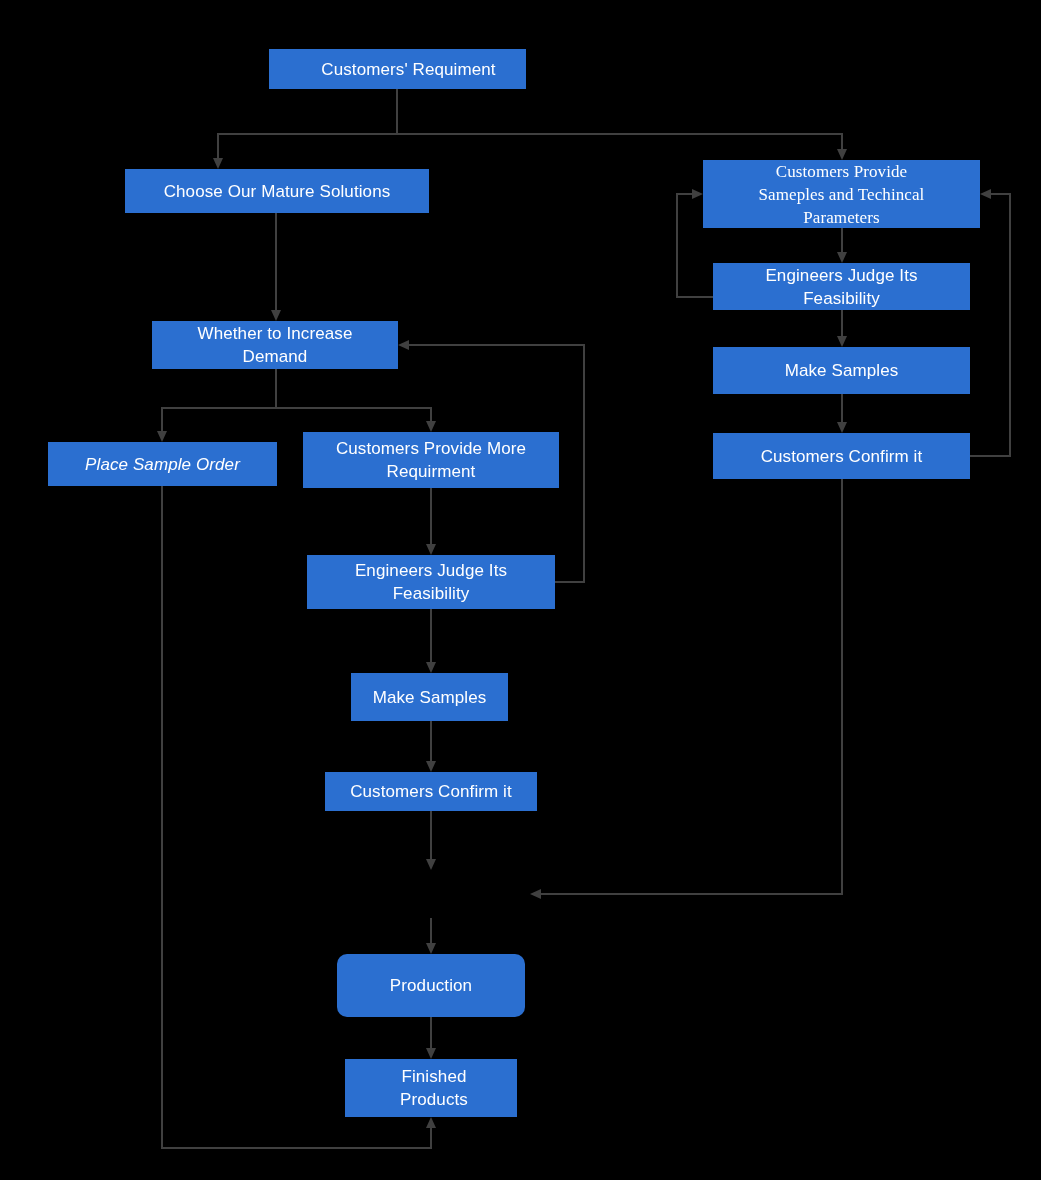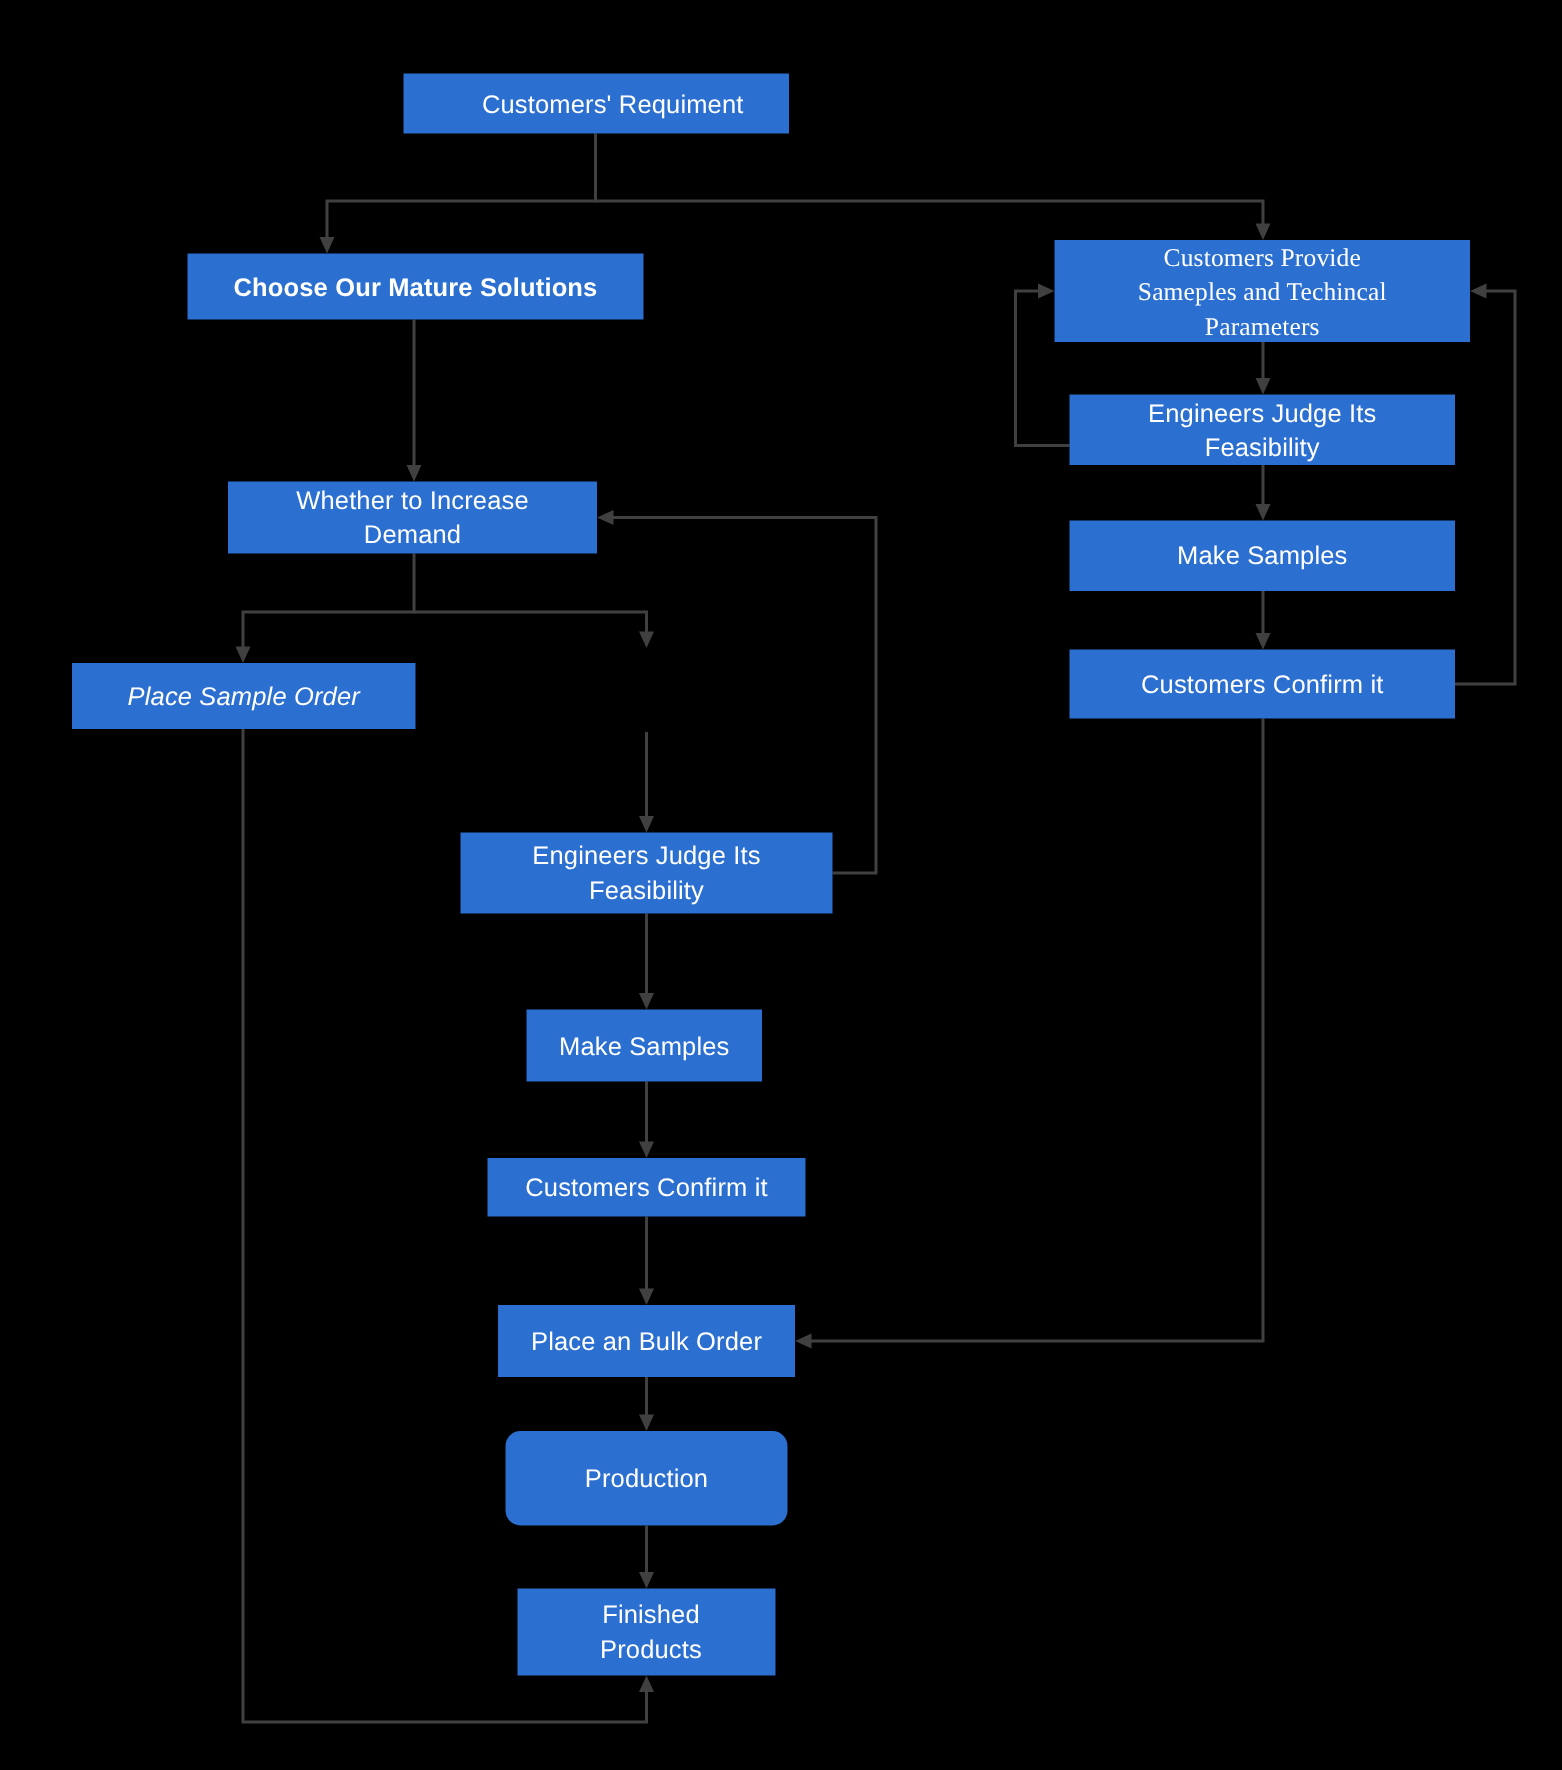--- a/index.html
+++ b/index.html
@@ -146,33 +146,34 @@
       <polygon points="431,1059 426,1048 436,1048"></polygon>
     </g>
 
     <g>
       <polyline points="162,486 162,1148 431,1148 431,1126"></polyline>
       <polygon points="431,1117 426,1128 436,1128"></polygon>
     </g>
   </svg>
 
   <div class="node" style="left:269px; top:49px;   width:257px; height:40px;padding-left:28px;">Customers' Requiment</div>
-  <div class="node" style="left:125px; top:169px;  width:304px; height:44px;font-weight:bold;">Choose Our Mature Solutions</div>
+  <div class="node" style="left:125px; top:169px;  width:304px; height:44px;">Choose Our Mature Solutions</div>
   <div class="node" style="left:703px; top:160px;  width:277px; height:68px;font-family:Liberation Serif, serif;">Customers Provide
 Sameples and  Techincal
 Parameters</div>
   <div class="node" style="left:713px; top:263px;  width:257px; height:47px;">Engineers Judge Its
 Feasibility</div>
   <div class="node" style="left:713px; top:347px;  width:257px; height:47px;">Make Samples</div>
   <div class="node" style="left:713px; top:433px;  width:257px; height:46px;">Customers Confirm it</div>
   <div class="node" style="left:152px; top:321px;  width:246px; height:48px;">Whether to Increase
 Demand</div>
   <div class="node" style="left:48px;  top:442px;  width:229px; height:44px;font-style:italic;">Place Sample Order</div>
+  <div class="node" style="left:303px; top:432px;  width:256px; height:56px;">Customers Provide More
+Requirment</div>
   <div class="node" style="left:307px; top:555px;  width:248px; height:54px;">Engineers Judge Its
 Feasibility</div>
   <div class="node" style="left:351px; top:673px;  width:157px; height:48px;">Make Samples</div>
   <div class="node" style="left:325px; top:772px;  width:212px; height:39px;">Customers Confirm it</div>
-  <div class="node" style="left:332px; top:870px;  width:198px; height:48px;">Place an Bulk Order</div>
   <div class="node" style="left:337px; top:954px;  width:188px; height:63px;border-radius:10px;">Production</div>
   <div class="node" style="left:345px; top:1059px; width:172px; height:58px;padding-left:12px;">Finished
 Products</div>
 
 </div>
 
 </body></html>

